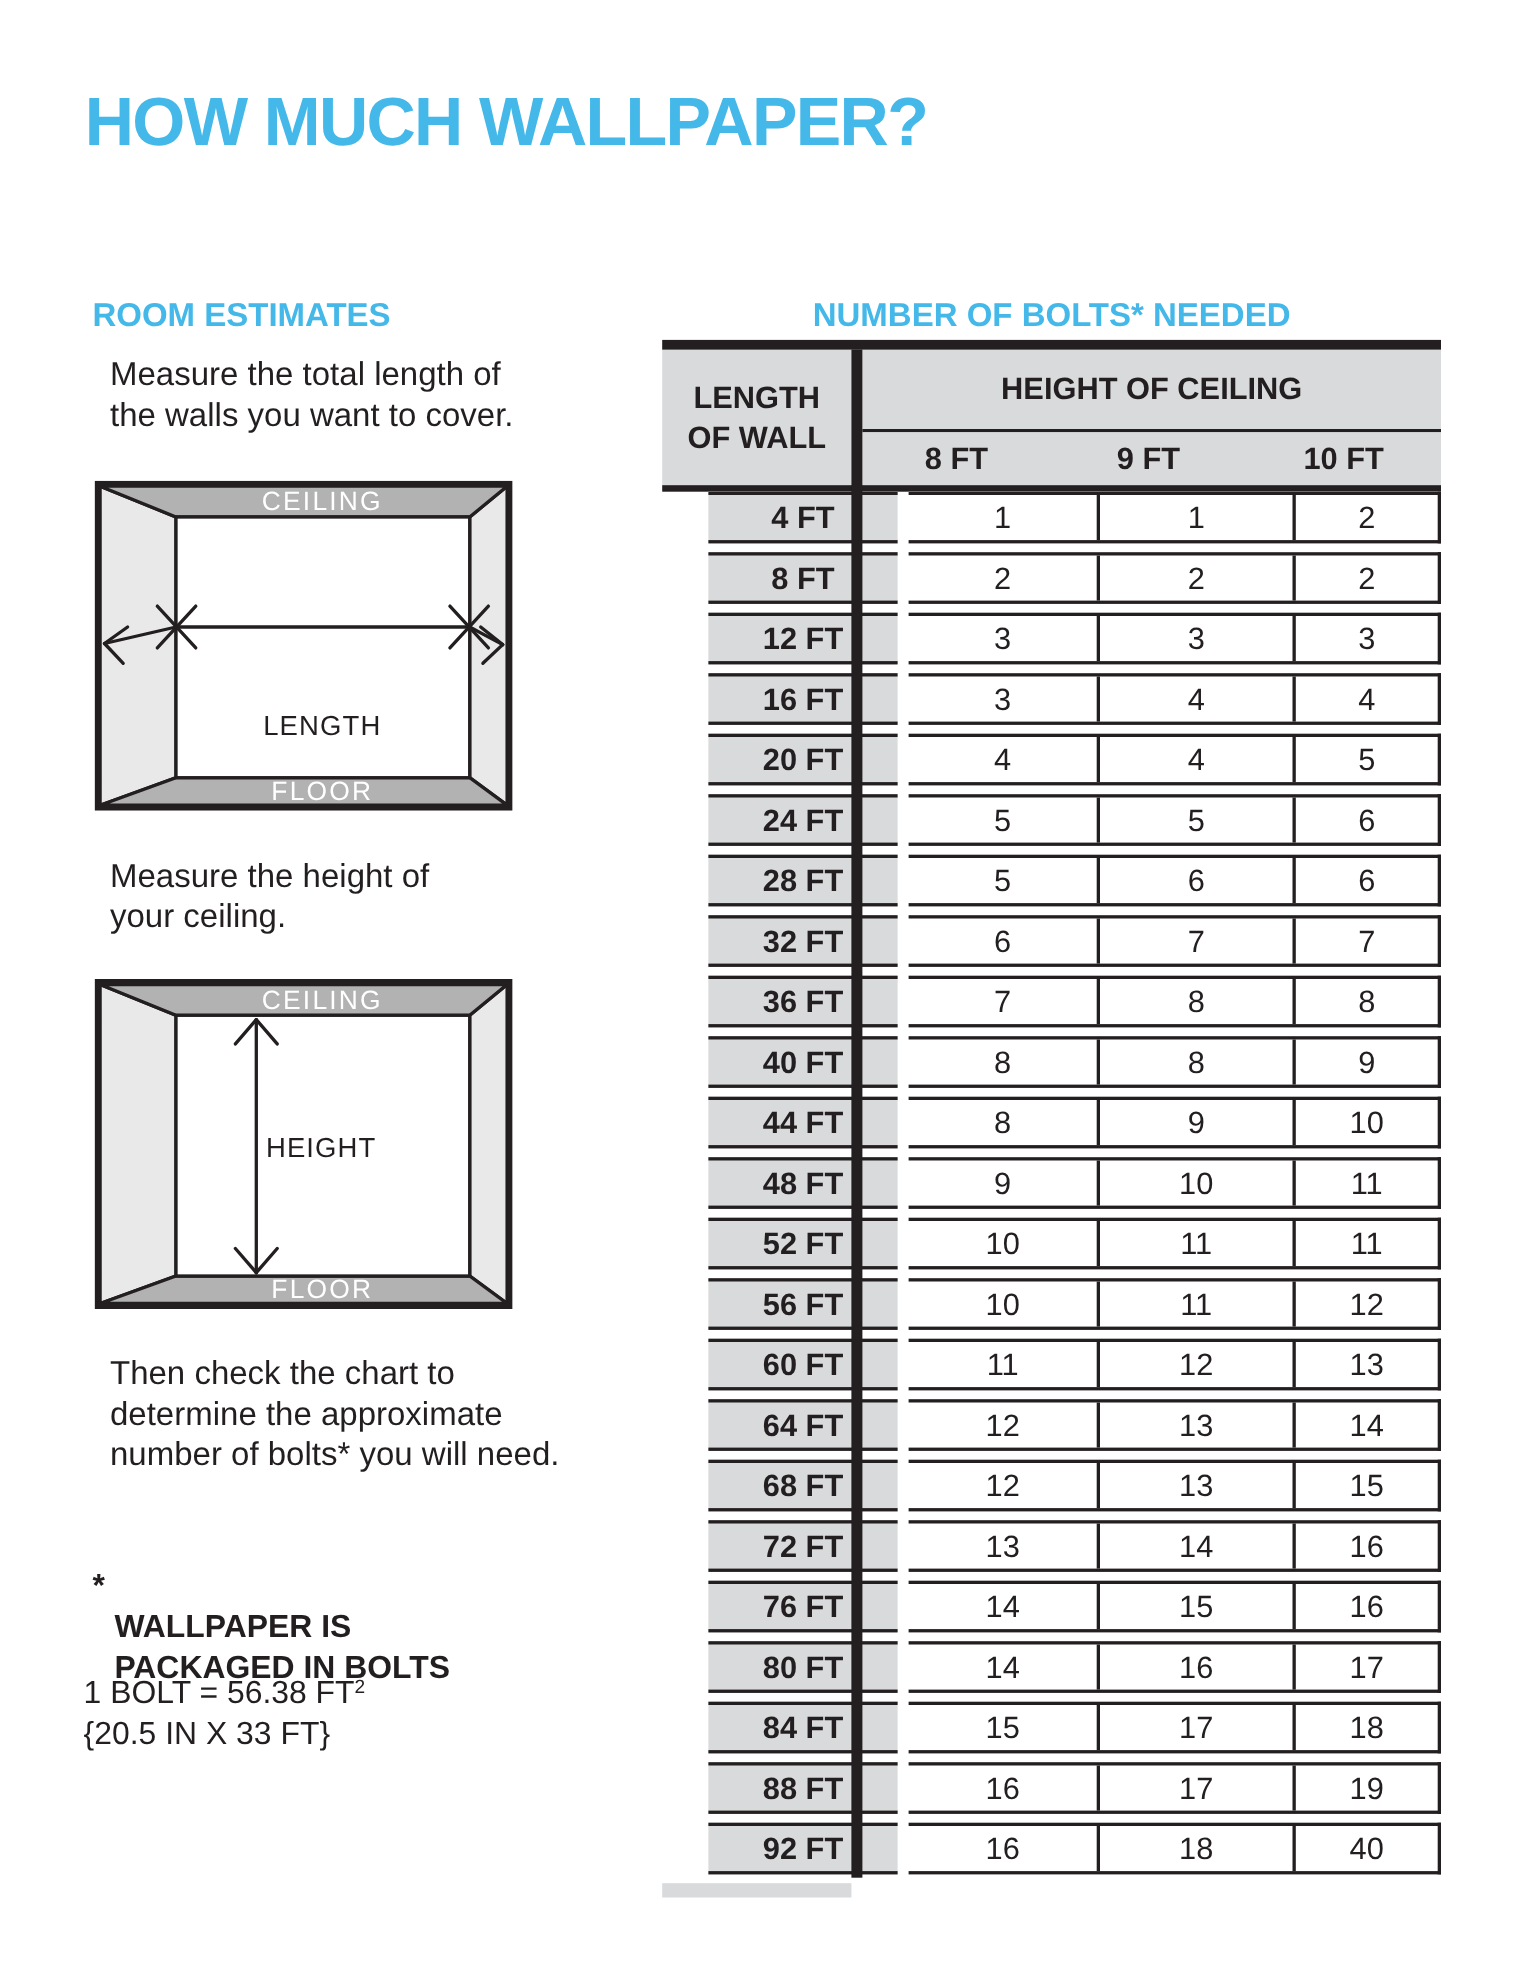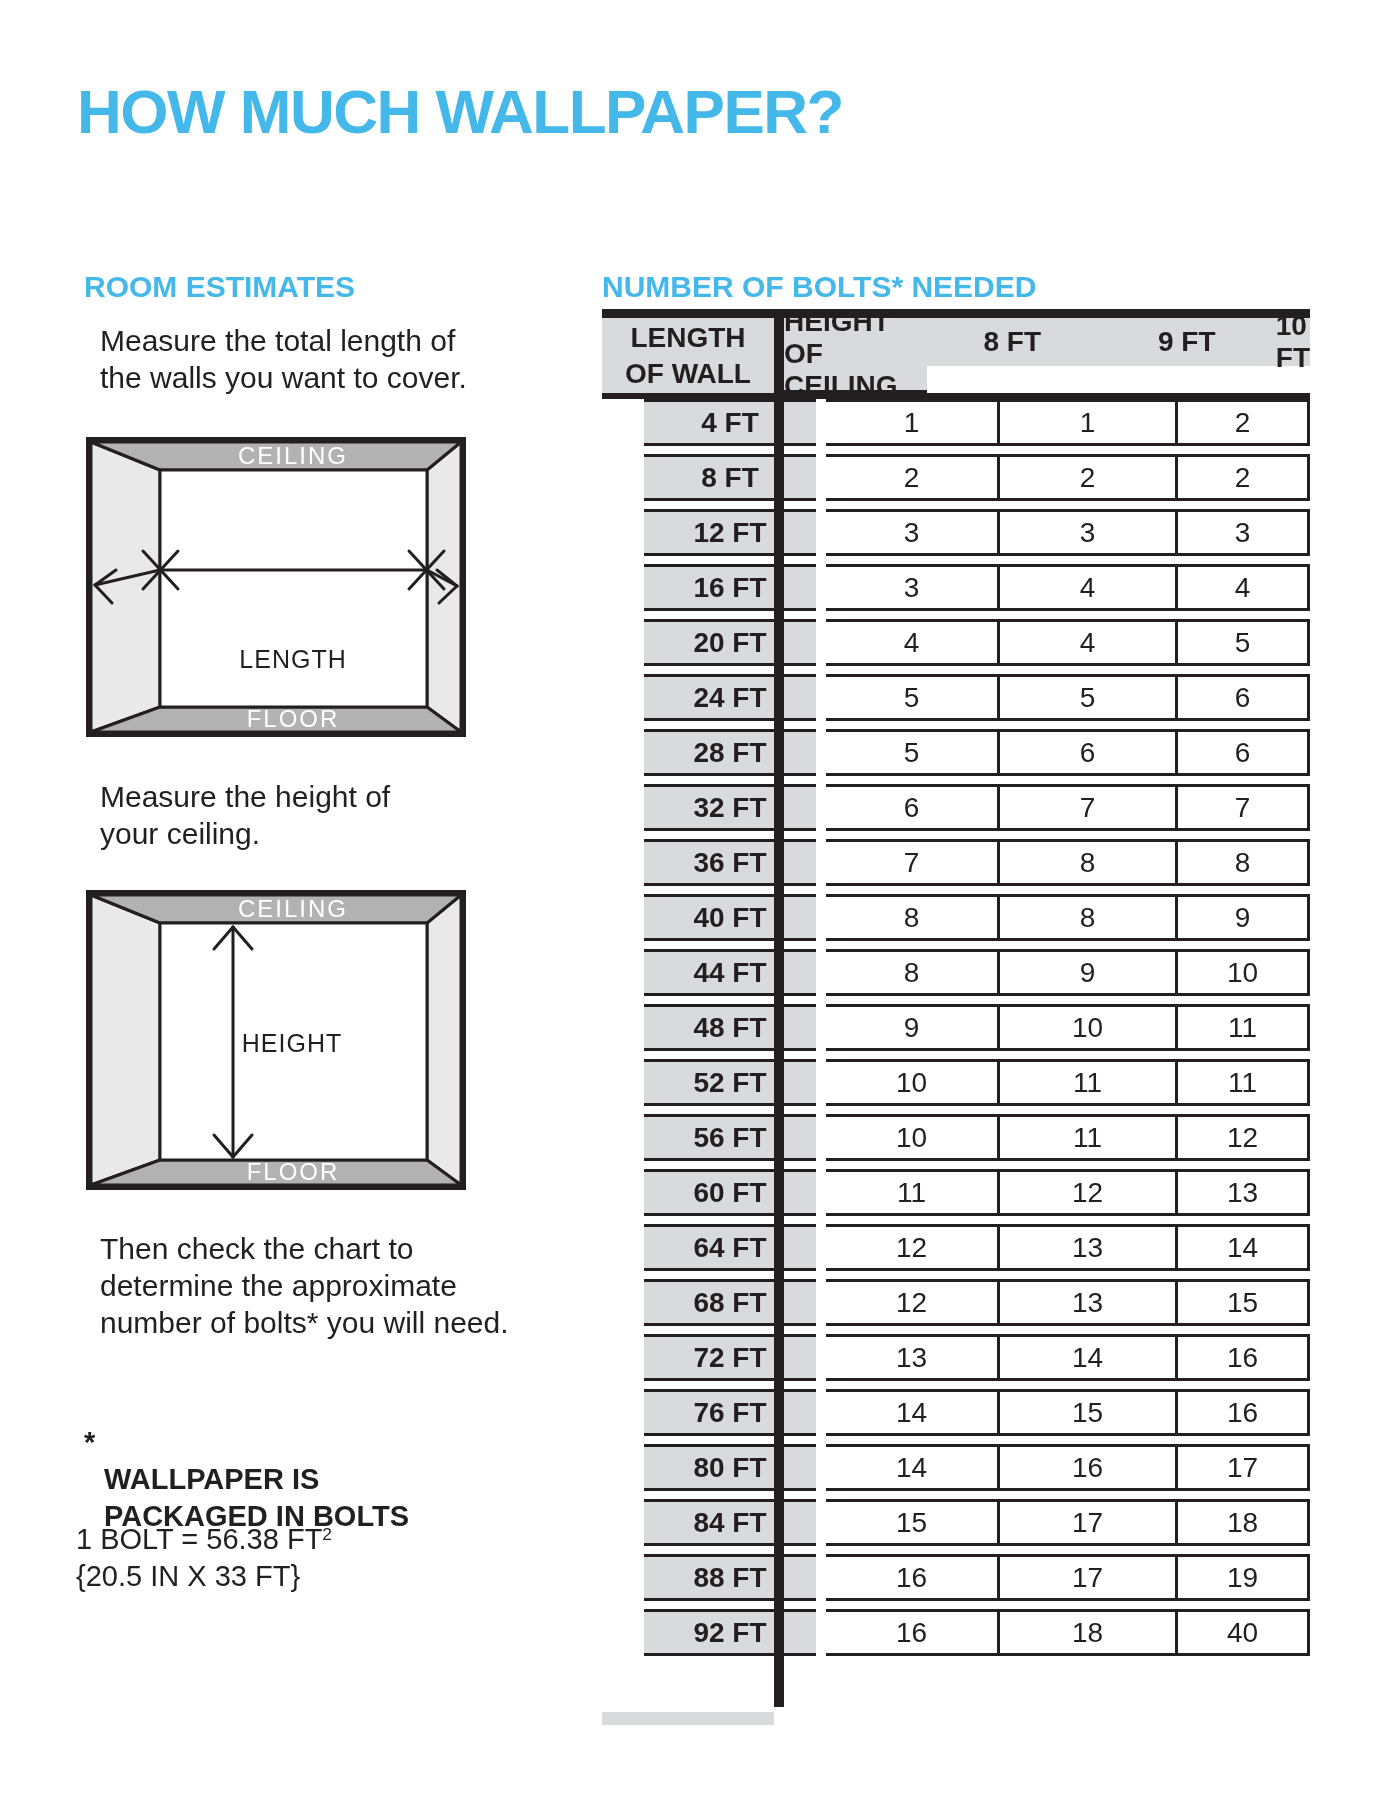--- a/index.html
+++ b/index.html
@@ -16,21 +16,21 @@
     position:absolute; left:77px; top:76px;
     font-size:62px; font-weight:bold; letter-spacing:-1.5px;
     color:var(--accent-blue, #44b8e9);
     white-space:nowrap;
   }
   .section-heading {
     position:absolute; font-size:30px; font-weight:bold;
     color:var(--accent-blue, #44b8e9); white-space:nowrap;
   }
   #room-estimates-heading { left:84px; top:270px; }
-  #table-title { left:602px; top:270px; width:708px; text-align:left; }
+  #table-title { left:602px; top:270px; width:708px; text-align:center; }
   .step-text {
     position:absolute; left:100px;
     font-size:30px; line-height:37px; color:var(--ink,#231f20);
     white-space:pre-line;
   }
   #step1 { top:322px; }
   #step2 { top:778px; }
   #step3 { top:1230px; }
   .diagram { position:absolute; left:86px; width:380px; height:300px; }
   #diagram1 { top:437px; }
@@ -63,21 +63,21 @@
   }
   .thead { display:flex; }
   .corner {
     width:172px; background:var(--cell-gray,#d9dadb);
     display:flex; align-items:center; justify-content:center;
     text-align:center; font-weight:bold; font-size:28px; line-height:36px;
     white-space:pre-line;
   }
   .head-spacer { width:10px; flex-shrink:0; }
   .row-spacer  { width:10px; flex-shrink:0; }
-  .right-head { flex:1; display:flex; }
+  .right-head { flex:1; display:flex; flex-direction:column; }
   .group-head {
     height:75px; background:var(--cell-gray,#d9dadb);
     border-bottom:3px solid var(--ink,#231f20);
     display:flex; align-items:center; justify-content:center;
     font-weight:bold; font-size:28px;
   }
   .sub-heads { height:48px; display:flex; background:var(--cell-gray,#d9dadb); }
   .sub-head {
     display:flex; align-items:center; justify-content:center;
     font-weight:bold; font-size:28px;

